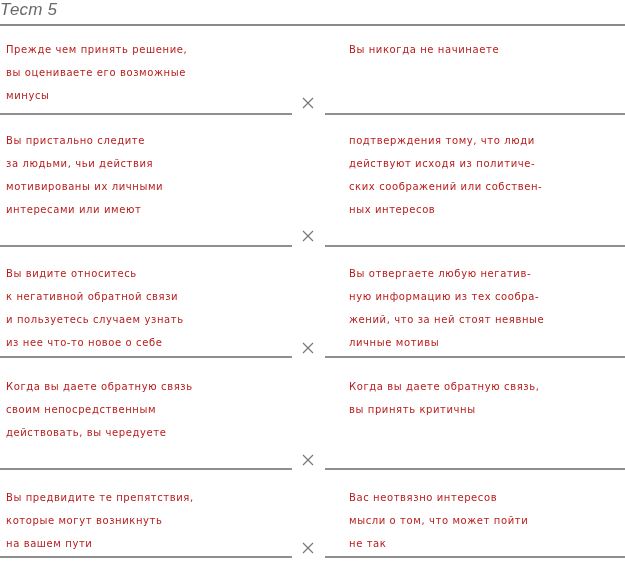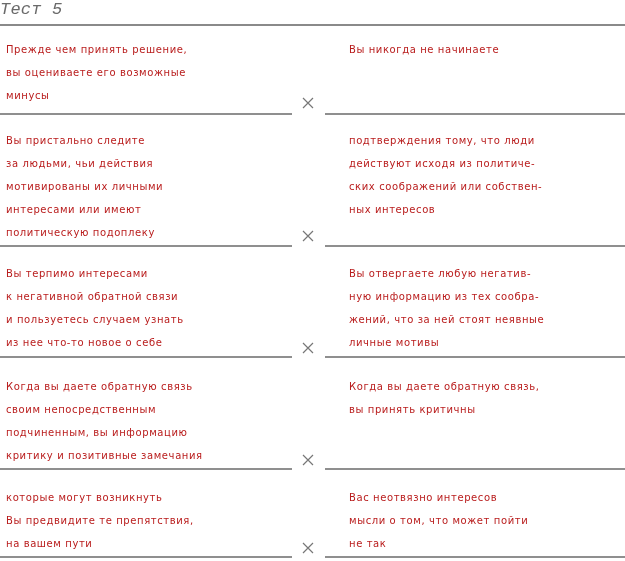--- a/index.html
+++ b/index.html
@@ -2,21 +2,21 @@
 <html><head>
   <meta charset="utf-8">
   <style>
     html, body { margin: 0; padding: 0; background: #ffffff; }
     body {
       width: 625px; height: 561px; position: relative; overflow: hidden;
       font-family: "DejaVu Sans", sans-serif; color: #666666;
     }
     .title {
       position: absolute; left: 0; top: 0;
-      font-family: Liberation Mono, monospace;
+      font-family: Liberation Sans, sans-serif;
       font-style: italic; font-size: 17px; color: #6a6a6a;
       line-height: 20px; letter-spacing: 0.2px;
     }
     .title-rule {
       position: absolute; left: 0; top: 24px; width: 625px; height: 2px;
       background: #8a8a8a;
     }
     .row { position: absolute; left: 0; width: 625px; }
     .cell {
       position: absolute; top: 0;
@@ -59,40 +59,39 @@
   <div class="rule left" style="top:75px;"></div>
   <div class="rule right" style="top:75px;"></div>
 </div>
 
 <div class="row" style="top:129px;">
   <div class="cell left">
     <div>Вы пристально следите</div>
     <div>за людьми, чьи действия</div>
     <div>мотивированы их личными</div>
     <div>интересами или имеют</div>
-    <div>политическую подоплеку</div>
   </div>
   <div class="cell right">
     <div>подтверждения тому, что люди</div>
     <div>действуют исходя из политиче-</div>
     <div>ских соображений или собствен-</div>
     <div>ных интересов</div>
   </div>
   <div class="cross" style="top:100px;">
     <svg width="14" height="14" viewBox="0 0 14 14">
         <path d="M2 2 L12 12 M12 2 L2 12" stroke="#777" stroke-width="1.2"></path>
       </svg>
   </div>
   <div class="rule left" style="top:116px;"></div>
   <div class="rule right" style="top:116px;"></div>
 </div>
 
 <div class="row" style="top:262px;">
   <div class="cell left">
-    <div>Вы терпимо интересами</div>
+    <div>Вы видите относитесь</div>
     <div>к негативной обратной связи</div>
     <div>и пользуетесь случаем узнать</div>
     <div>из нее что-то новое о себе</div>
   </div>
   <div class="cell right">
     <div>Вы отвергаете любую негатив-</div>
     <div>ную информацию из тех сообра-</div>
     <div>жений, что за ней стоят неявные</div>
     <div>личные мотивы</div>
   </div>
@@ -102,40 +101,39 @@
       </svg>
   </div>
   <div class="rule left" style="top:94px;"></div>
   <div class="rule right" style="top:94px;"></div>
 </div>
 
 <div class="row" style="top:375px;">
   <div class="cell left">
     <div>Когда вы даете обратную связь</div>
     <div>своим непосредственным</div>
-    <div>подчиненным, вы информацию</div>
-    <div>критику и позитивные замечания</div>
+    <div>действовать, вы чередуете</div>
   </div>
   <div class="cell right">
     <div>Когда вы даете обратную связь,</div>
     <div>вы принять критичны</div>
   </div>
   <div class="cross" style="top:78px;">
     <svg width="14" height="14" viewBox="0 0 14 14">
         <path d="M2 2 L12 12 M12 2 L2 12" stroke="#777" stroke-width="1.2"></path>
       </svg>
   </div>
   <div class="rule left" style="top:93px;"></div>
   <div class="rule right" style="top:93px;"></div>
 </div>
 
 <div class="row" style="top:486px;">
   <div class="cell left">
+    <div>Вы предвидите те препятствия,</div>
     <div>которые могут возникнуть</div>
-    <div>Вы предвидите те препятствия,</div>
     <div>на вашем пути</div>
   </div>
   <div class="cell right">
     <div>Вас неотвязно интересов</div>
     <div>мысли о том, что может пойти</div>
     <div>не так</div>
   </div>
   <div class="cross" style="top:55px;">
     <svg width="14" height="14" viewBox="0 0 14 14">
         <path d="M2 2 L12 12 M12 2 L2 12" stroke="#777" stroke-width="1.2"></path>

